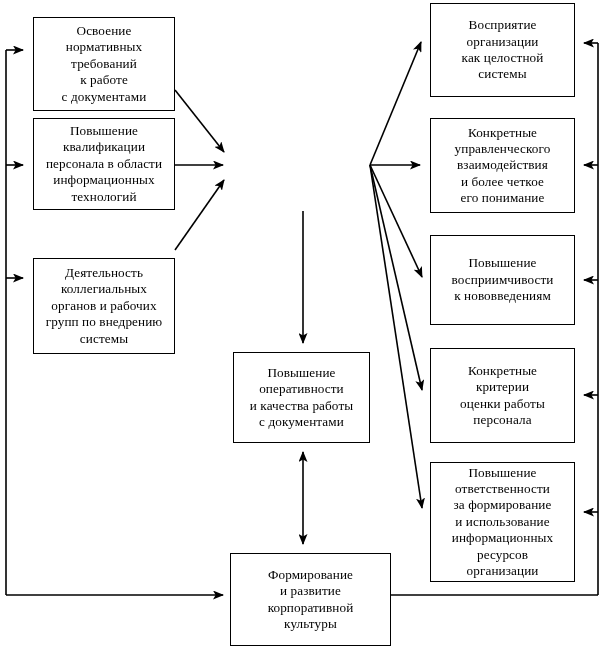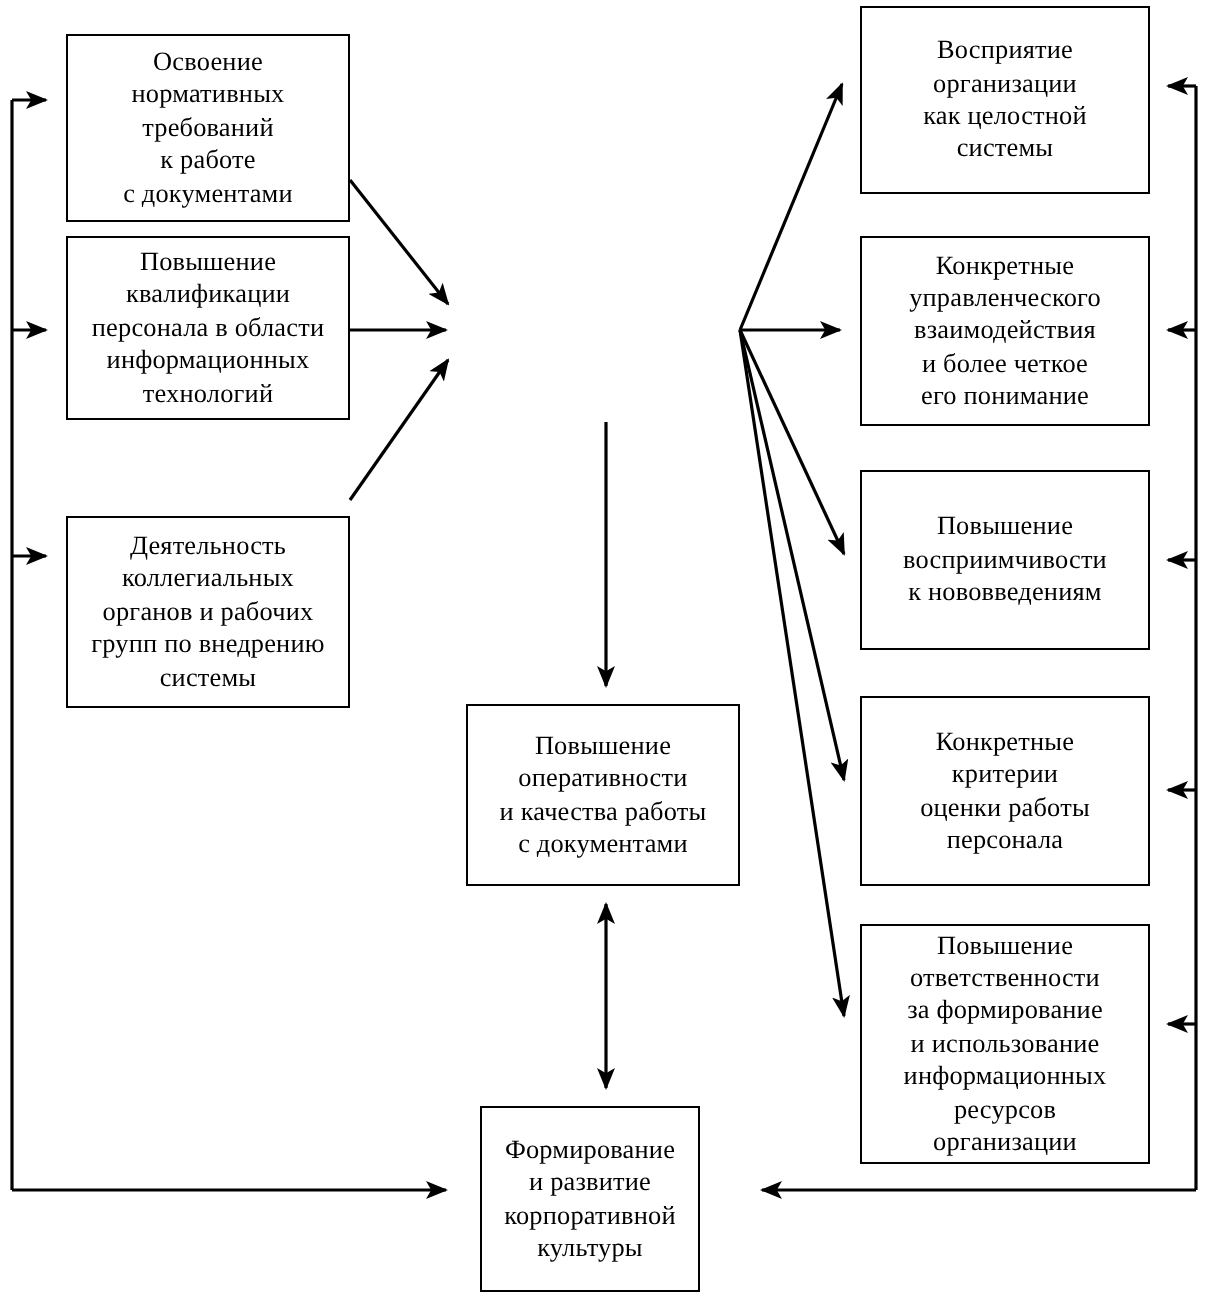--- a/index.html
+++ b/index.html
@@ -21,21 +21,21 @@
     line-height:1.24;
     letter-spacing:0.1px;
     padding:2px 4px;
   }
   .node span{display:block;white-space:pre-line;}
   .n-left1{left:33px;top:17px;width:142px;height:94px;}
   .n-left2{left:33px;top:118px;width:142px;height:92px;}
   .n-left3{left:33px;top:230px;width:142px;height:96px;margin-top:28px;}
   .n-center{left:233px;top:119px;width:137px;height:92px;}
   .n-mid-bottom{left:233px;top:352px;width:137px;height:91px;}
-  .n-bottom{left:240px;top:553px;width:110px;height:93px;}
+  .n-bottom{left:230px;top:553px;width:161px;height:93px;}
   .n-right1{left:430px;top:3px;width:145px;height:94px;}
   .n-right2{left:430px;top:118px;width:145px;height:95px;}
   .n-right3{left:430px;top:235px;width:145px;height:90px;}
   .n-right4{left:430px;top:348px;width:145px;height:95px;}
   .n-right5{left:430px;top:462px;width:145px;height:120px;}
 </style>
 </head>
 <body>
 
 <div id="diagram">

